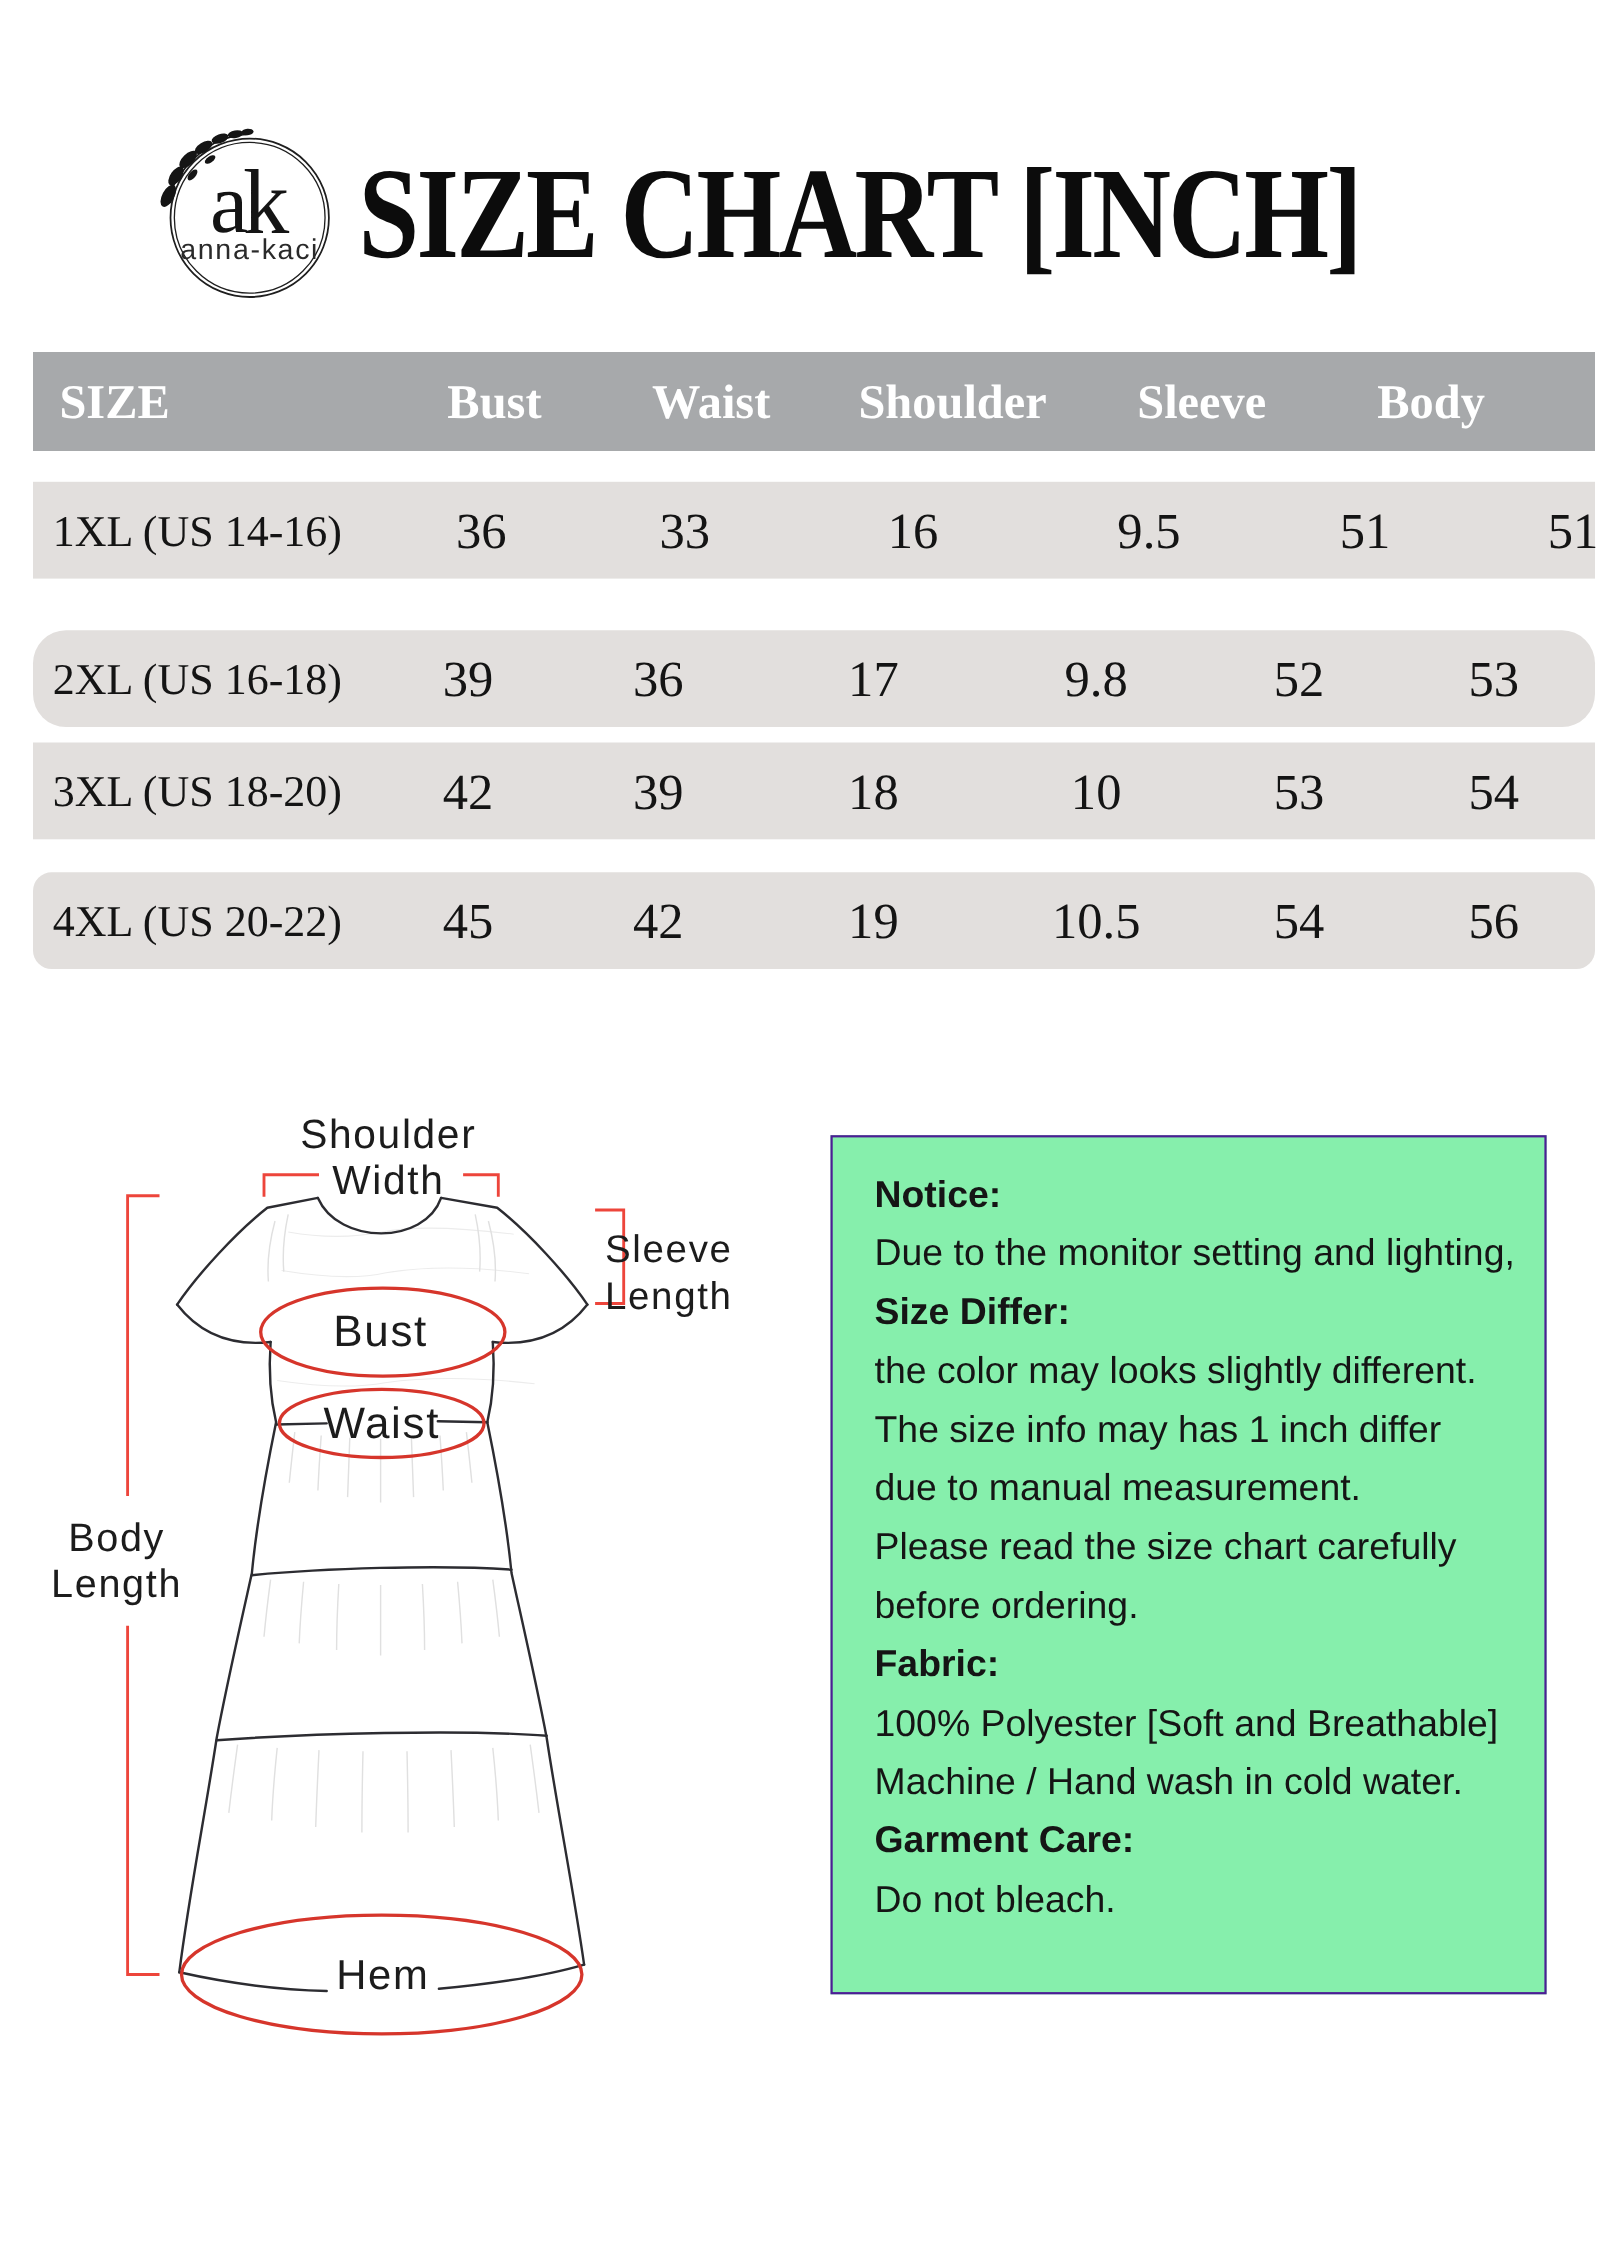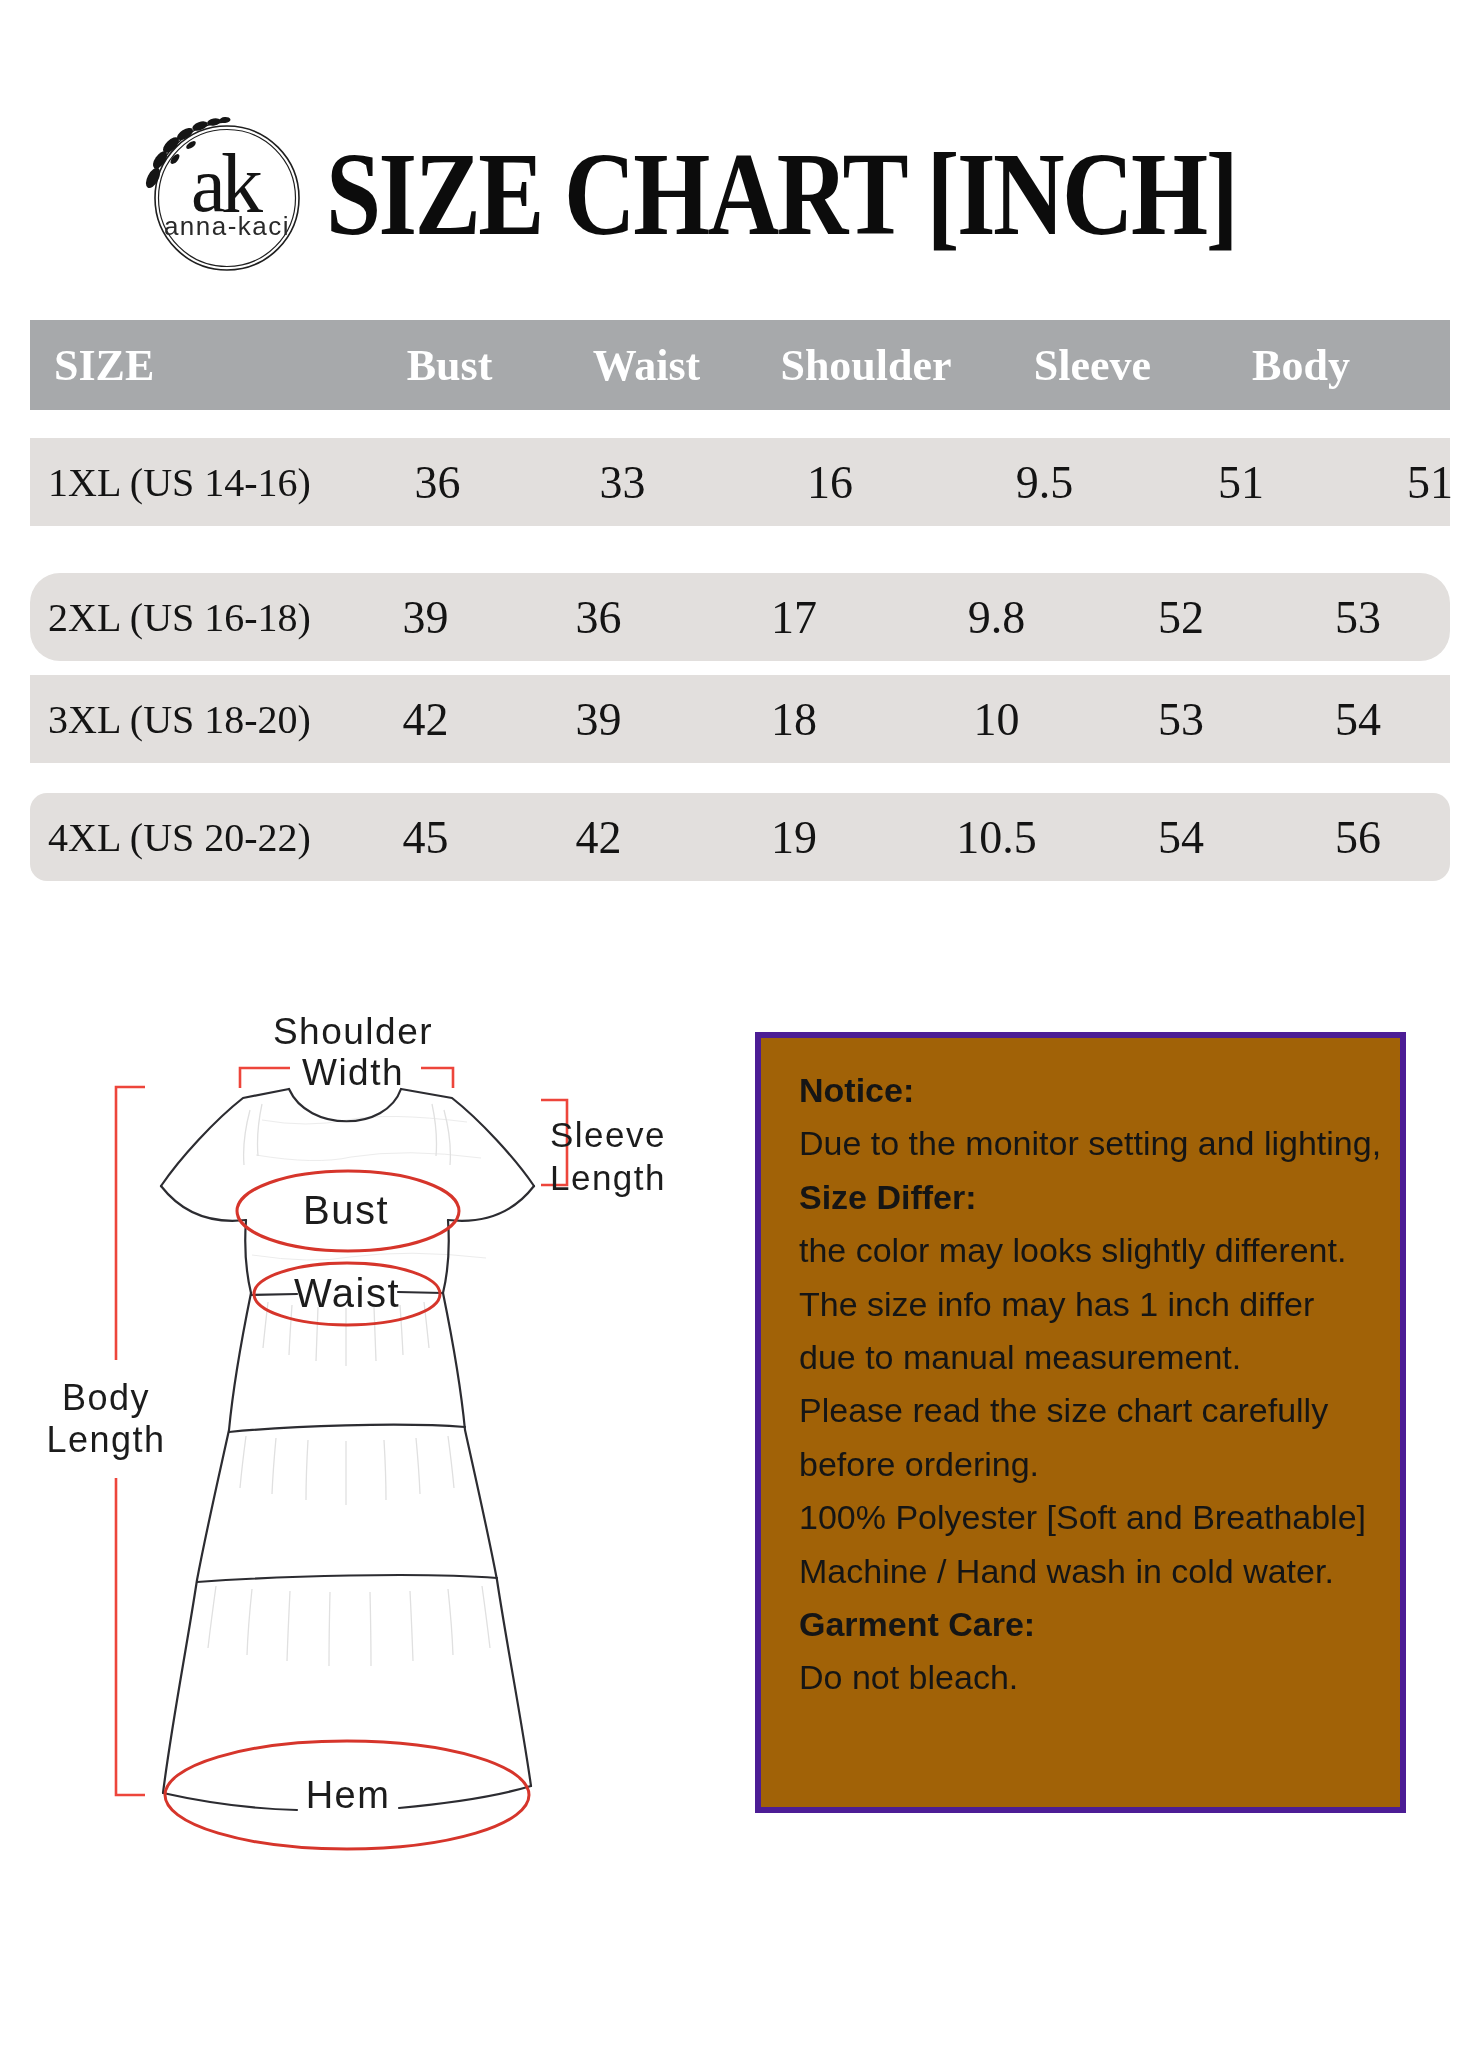--- a/index.html
+++ b/index.html
@@ -32,21 +32,21 @@
   .faint{fill:none;stroke:#e0e0e0;stroke-width:1.3;}
   .fainter{fill:none;stroke:#ececec;stroke-width:1;}
   .red-ellipse{fill:none;stroke:#d6352b;stroke-width:3;}
   .red-bracket{fill:none;stroke:#ed453b;stroke-width:2.6;}
   .dlabel{font-family:"Liberation Sans",sans-serif;fill:#1c1c1c;letter-spacing:1.5px;text-anchor:middle;}
   .dl-37{font-size:37px;} .dl-36{font-size:36px;} .dl-35{font-size:35px;}
   .dl-40{font-size:40px;} .dl-38{font-size:38px;}
 
   
   #notice-box{position:absolute;left:755px;top:1032px;width:651px;height:781px;box-sizing:border-box;
-      background:#a16207;border:6px solid #4c1d95;padding:26px 20px 0 38px;}
+      background:#86efac;border:2px solid #4c1d95;padding:26px 20px 0 38px;}
   .nline{font-size:34px;line-height:53.4px;color:#151515;white-space:nowrap;}
   .nline.bold{font-weight:bold;}
 </style>
 </head>
 <body>
 
 <div id="page">
 
   <svg id="logo-svg" width="170" height="170" viewBox="0 0 170 170">
     <circle cx="82" cy="83" r="72" fill="none" stroke="#1f1f1f" stroke-width="1.6"></circle>
@@ -164,19 +164,20 @@
 
   <div id="notice-box">
     <div class="nline bold">Notice:</div>
     <div class="nline">Due to the monitor setting and lighting,</div>
     <div class="nline bold">Size Differ:</div>
     <div class="nline">the color may looks slightly different.</div>
     <div class="nline">The size info may has 1 inch differ</div>
     <div class="nline">due to manual measurement.</div>
     <div class="nline">Please read the size chart carefully</div>
     <div class="nline">before ordering.</div>
+    <div class="nline bold">Fabric:</div>
     <div class="nline">100% Polyester [Soft and Breathable]</div>
     <div class="nline">Machine / Hand wash in cold water.</div>
     <div class="nline bold">Garment Care:</div>
     <div class="nline">Do not bleach.</div>
   </div>
 
 </div>
 
 </body></html>

